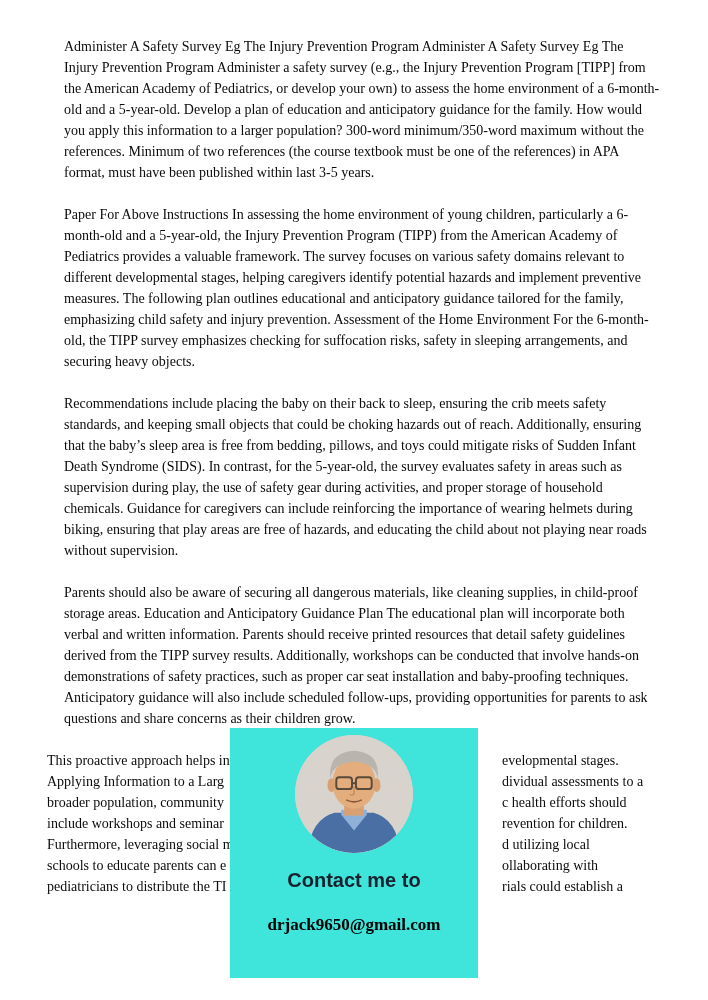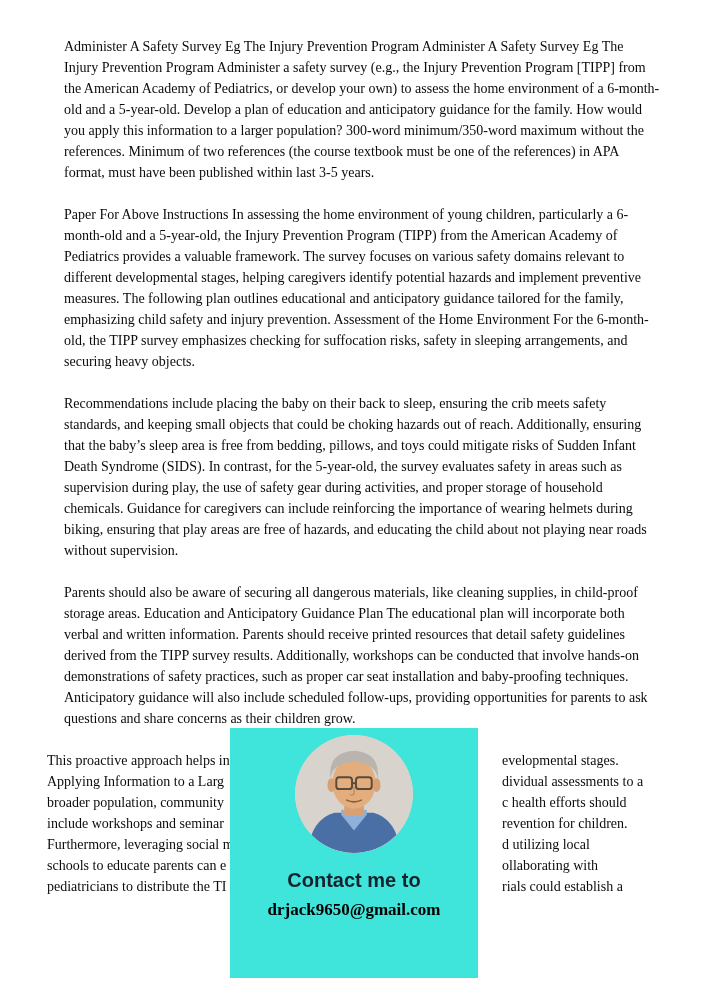--- a/index.html
+++ b/index.html
@@ -55,21 +55,21 @@
   }
   .card-heading {
     margin-top: 14px;
     font-family: "Liberation Sans", sans-serif;
     font-weight: bold;
     font-size: 20px;
     line-height: 26px;
     color: #17222e;
   }
   .card-email {
-    margin-top: 7px;
+    margin-top: 22px;
     font-family: "Liberation Serif", serif;
     font-weight: bold;
     font-size: 17px;
     color: #000000;
   }
 </style>
 </head>
 <body>
 
 <div class="page">

